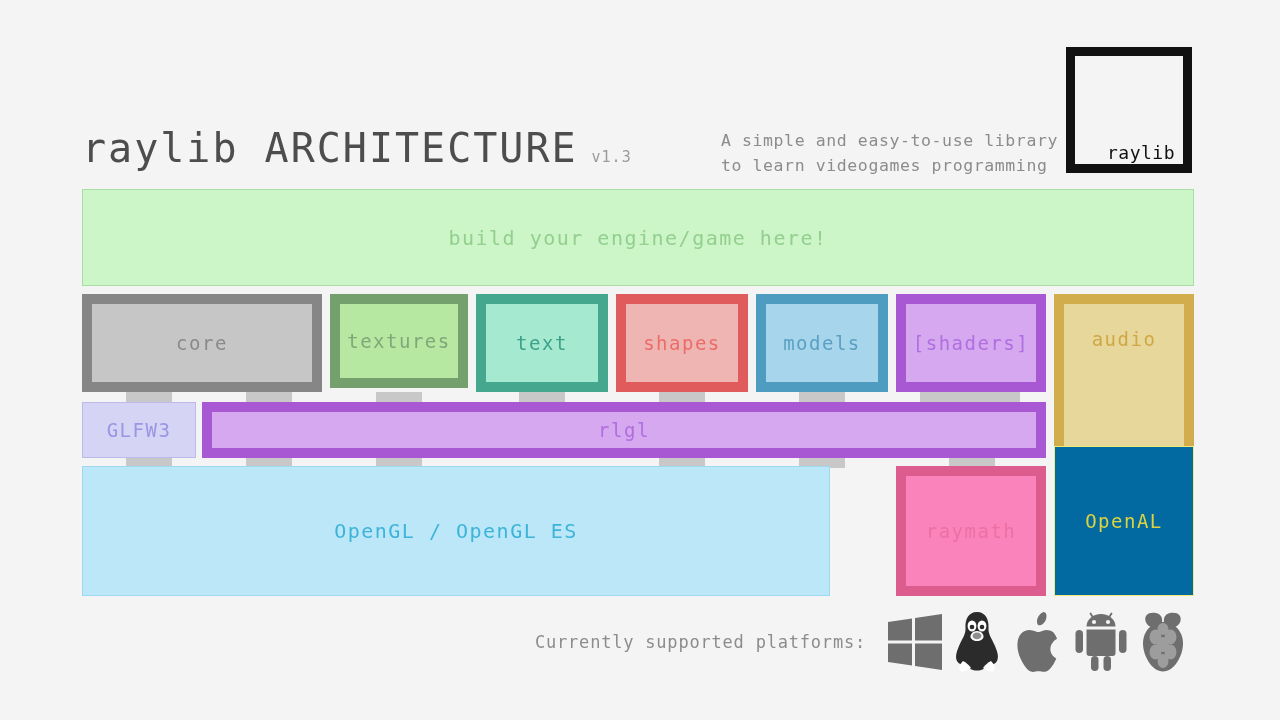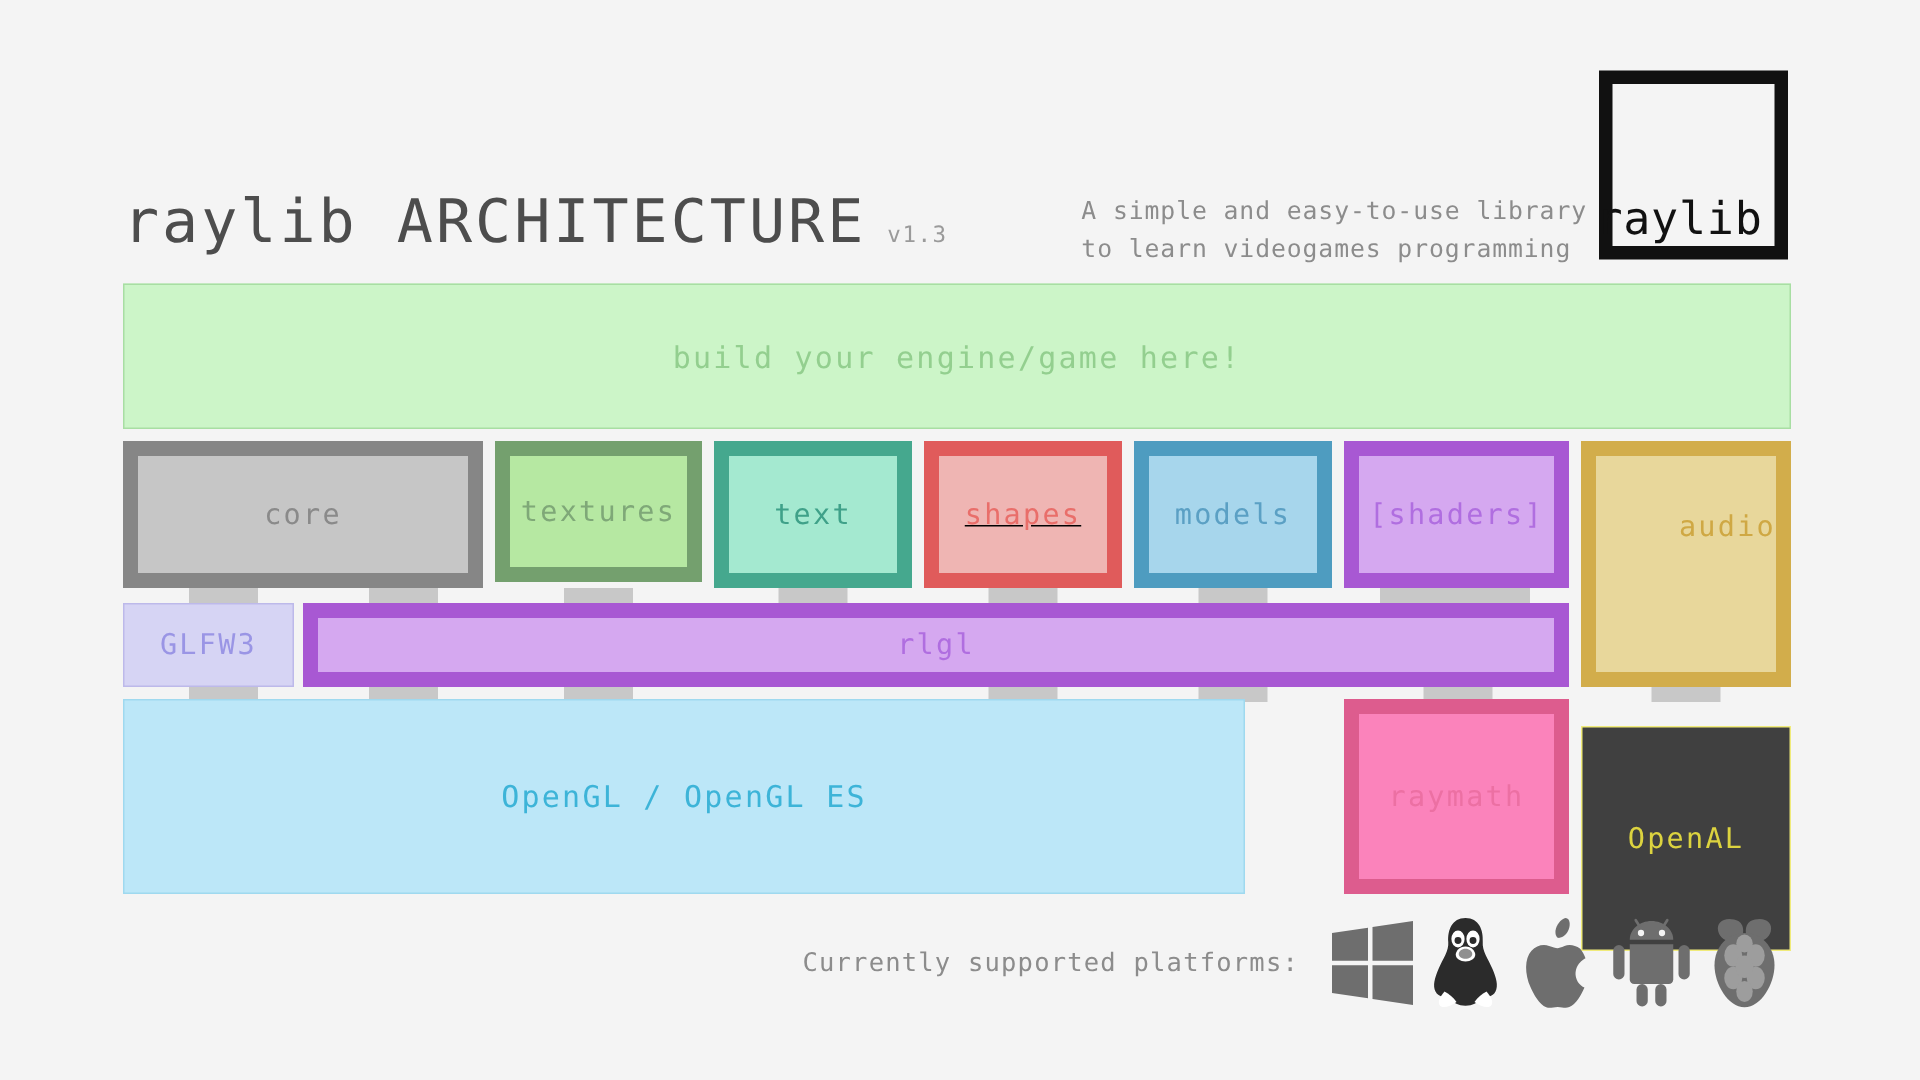--- a/index.html
+++ b/index.html
@@ -64,21 +64,21 @@
     width: 126px;
     height: 126px;
     border: 9px solid #111111;
     background: #f4f4f4;
     box-sizing: border-box;
   }
   .logo-text {
     position: absolute;
     right: 8px;
     bottom: 2px;
-    font-size: 30px;
+    font-size: 18px;
     color: #111111;
     letter-spacing: 0.5px;
     line-height: 1;
   }
 
   
   .block {
     position: absolute;
     box-sizing: border-box;
     display: flex;
@@ -113,21 +113,21 @@
 
   #m-core      { left: 82px;  top: 294px; width: 240px; height: 98px;  background:#c6c6c6; border:10px solid #868686; }
   #m-core .lbl { color:#8a8a8a; }
 
   #m-textures      { left: 330px; top: 294px; width: 138px; height: 94px; background:#b6e8a2; border:10px solid #74a06e; }
   #m-textures .lbl { color:#7fa878; }
 
   #m-text      { left: 476px; top: 294px; width: 132px; height: 98px; background:#a4e9d0; border:10px solid #45a88e; }
   #m-text .lbl { color:#3fa189; }
 
-  #m-shapes      { left: 616px; top: 294px; width: 132px; height: 98px; background:#efb5b3; border:10px solid #e05b5b;text-decoration:underline; }
+  #m-shapes      { left: 616px; top: 294px; width: 132px; height: 98px; background:#efb5b3; border:10px solid #e05b5b; }
   #m-shapes .lbl { color:#e96e6a; }
 
   #m-models      { left: 756px; top: 294px; width: 132px; height: 98px; background:#a7d6ec; border:10px solid #4e9cc0; }
   #m-models .lbl { color:#5ba0c4; }
 
   #m-shaders      { left: 896px; top: 294px; width: 150px; height: 98px; background:#d5a8f0; border:10px solid #a858d3; }
   #m-shaders .lbl { color:#b06ee0; }
 
   #m-audio      { left: 1054px; top: 294px; width: 140px; height: 164px; background:#e8d79b; border:10px solid #d2ad4b; }
   #m-audio .lbl { color:#cfa844; }
@@ -139,21 +139,21 @@
   #m-rlgl      { left: 202px; top: 402px; width: 844px; height: 56px; background:#d5a8f0; border:10px solid #a858d3; }
   #m-rlgl .lbl { color:#b06ee0; }
 
   
   #m-opengl      { left: 82px; top: 466px; width: 748px; height: 130px; background:#bce7f8; border:1px solid #9fd9ef; }
   #m-opengl .lbl { color:#3db4d8; font-size: 20px; }
 
   #m-raymath      { left: 896px; top: 466px; width: 150px; height: 130px; background:#fb83bb; border:10px solid #dd5c8e; }
   #m-raymath .lbl { color:#ec70a3; }
 
-  #m-openal      { left: 1054px; top: 484px; width: 140px; height: 150px; background:#404040; border:1px solid #f0eb7a; }
+  #m-openal      { left: 1054px; top: 446px; width: 140px; height: 150px; background:#0369a1; border:1px solid #f0eb7a; }
   #m-openal .lbl { color:#dcd33f; }
 
   
   #platforms {
     position: absolute;
     left: 82px;
     top: 604px;
     width: 1112px;
     height: 76px;
     display: flex;
@@ -229,21 +229,21 @@
   <div class="block modbox" id="m-shapes">
     <span class="lbl">shapes</span>
   </div>
   <div class="block modbox" id="m-models">
     <span class="lbl">models</span>
   </div>
   <div class="block modbox" id="m-shaders">
     <span class="lbl">[shaders]</span>
   </div>
   <div class="block modbox" id="m-audio">
-    <span class="lbl" style="position:absolute; top:36px; left:0; right:0; text-align:right;">audio</span>
+    <span class="lbl" style="position:absolute; top:24px; left:0; right:0; text-align:center;">audio</span>
   </div>
 
   <div class="block modbox" id="m-glfw3">
     <span class="lbl">GLFW3</span>
   </div>
   <div class="block modbox" id="m-rlgl">
     <span class="lbl">rlgl</span>
   </div>
 
   <div class="block modbox" id="m-opengl">

